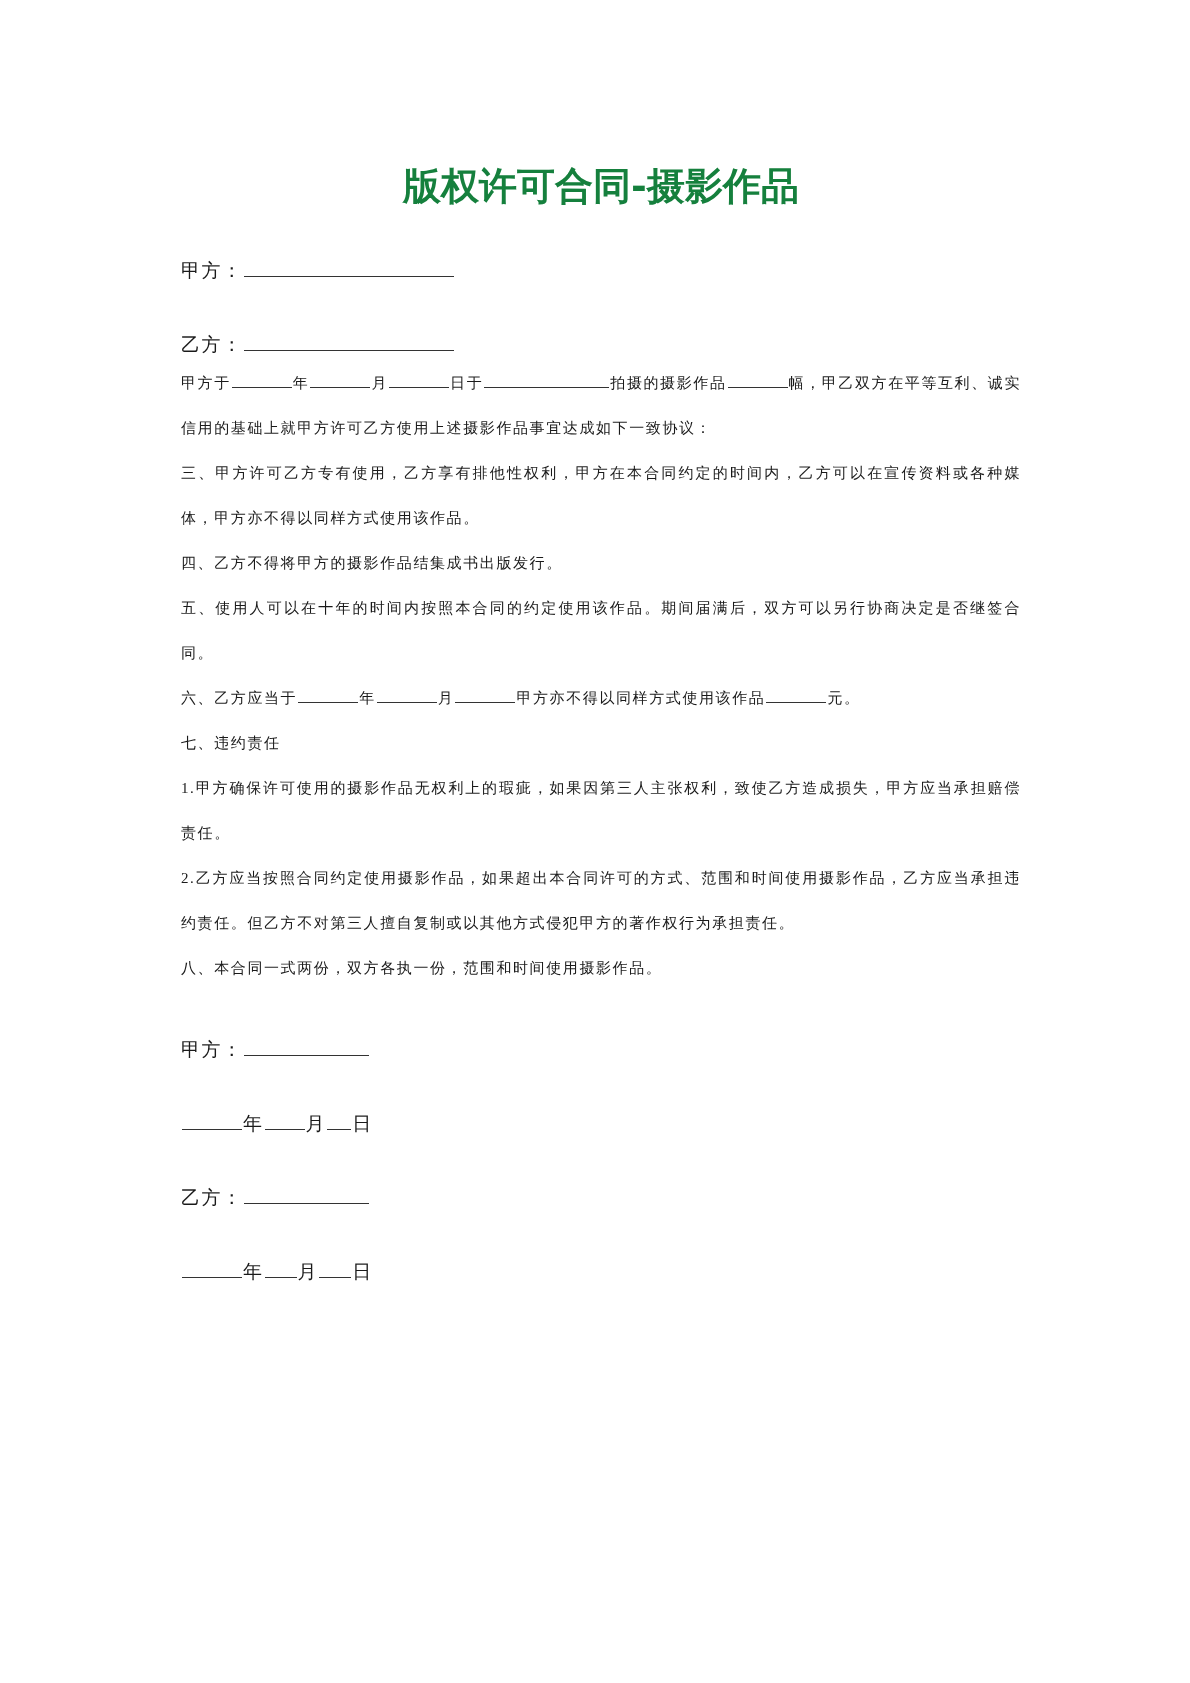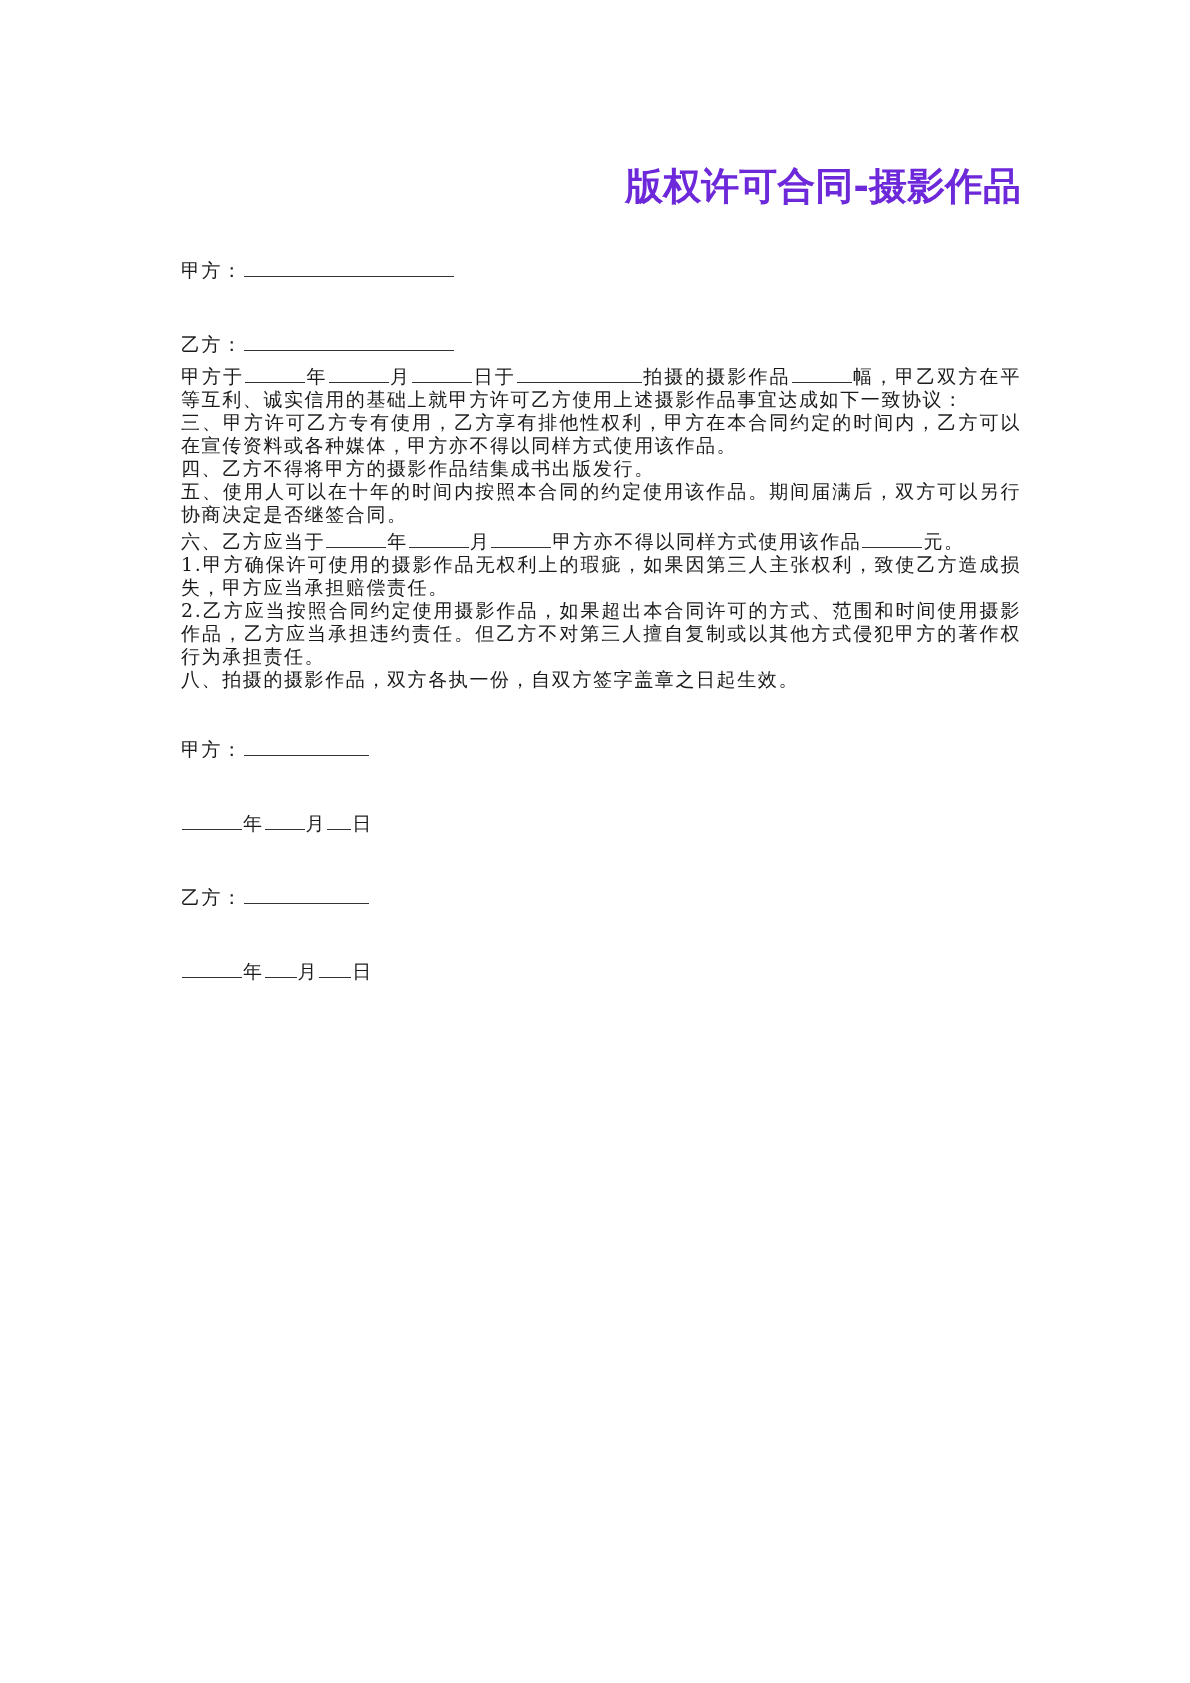--- a/index.html
+++ b/index.html
@@ -1,22 +1,22 @@
 <!DOCTYPE html>
 <html><head>
 <meta charset="utf-8">
 <style>
   html, body { margin: 0; padding: 0; background: #ffffff; }
   body { width: 1190px; height: 1683px; position: relative; overflow: hidden;
          font-family: "DejaVu Serif", "Liberation Serif", serif; color: #1a1a1a; }
   .page { position: absolute; left: 181px; top: 160px; width: 840px; }
-  .title { text-align: right; font-family: "DejaVu Sans", "Liberation Sans", sans-serif;
-           font-weight: bold; font-size: 38px; line-height: 52px; margin: 0 0 6px 0; color: #6d28d9; letter-spacing: 0px; }
+  .title { text-align: center; font-family: "DejaVu Sans", "Liberation Sans", sans-serif;
+           font-weight: bold; font-size: 38px; line-height: 52px; margin: 0 0 6px 0; color: #15803d; letter-spacing: 0px; }
   .line { font-size: 19px; line-height: 31.3px; white-space: nowrap; letter-spacing: 1.6px; margin-top: 43px; }
-  .para { font-size: 19px; line-height: 23px; letter-spacing: 1.6px; text-align: justify; }
+  .para { font-size: 15px; line-height: 45px; letter-spacing: 1.6px; text-align: justify; font-family: Liberation Serif, serif; }
   .blank { display: inline-block; border-bottom: 1px solid #333; height: 21px; vertical-align: baseline; margin: 0 1px; }
   .w6 { width: 60px; } .w4 { width: 40px; } .w3 { width: 32px; } .w2 { width: 24px; }
   .w12 { width: 125px; } .w20 { width: 210px; }
 </style>
 </head>
 <body>
 
 <div class="page">
   <h1 class="title">版权许可合同-摄影作品</h1>
 
@@ -30,23 +30,24 @@
   <div class="para">
     <span>甲方于</span><span class="blank w6"></span><span>年</span><span class="blank w6"></span><span>月</span><span class="blank w6"></span><span>日于</span><span class="blank w12"></span><span>拍摄的摄影作品</span><span class="blank w6"></span><span>幅，甲乙双方在平等互利、诚实信用的基础上就甲方许可乙方使用上述摄影作品事宜达成如下一致协议：</span>
   </div>
 
   <div class="para">三、甲方许可乙方专有使用，乙方享有排他性权利，甲方在本合同约定的时间内，乙方可以在宣传资料或各种媒体，甲方亦不得以同样方式使用该作品。</div>
   <div class="para">四、乙方不得将甲方的摄影作品结集成书出版发行。</div>
   <div class="para">五、使用人可以在十年的时间内按照本合同的约定使用该作品。期间届满后，双方可以另行协商决定是否继签合同。</div>
   <div class="para">
     <span>六、乙方应当于</span><span class="blank w6"></span><span>年</span><span class="blank w6"></span><span>月</span><span class="blank w6"></span><span>甲方亦不得以同样方式使用该作品</span><span class="blank w6"></span><span>元。</span>
   </div>
+  <div class="para">七、违约责任</div>
   <div class="para">1.甲方确保许可使用的摄影作品无权利上的瑕疵，如果因第三人主张权利，致使乙方造成损失，甲方应当承担赔偿责任。</div>
   <div class="para">2.乙方应当按照合同约定使用摄影作品，如果超出本合同许可的方式、范围和时间使用摄影作品，乙方应当承担违约责任。但乙方不对第三人擅自复制或以其他方式侵犯甲方的著作权行为承担责任。</div>
-  <div class="para">八、拍摄的摄影作品，双方各执一份，自双方签字盖章之日起生效。</div>
+  <div class="para">八、本合同一式两份，双方各执一份，范围和时间使用摄影作品。</div>
 
   <div class="line">
     <span>甲方：</span><span class="blank w12"></span>
   </div>
   <div class="line">
     <span class="blank w6"></span><span>年</span><span class="blank w4"></span><span>月</span><span class="blank w2"></span><span>日</span>
   </div>
   <div class="line">
     <span>乙方：</span><span class="blank w12"></span>
   </div>

